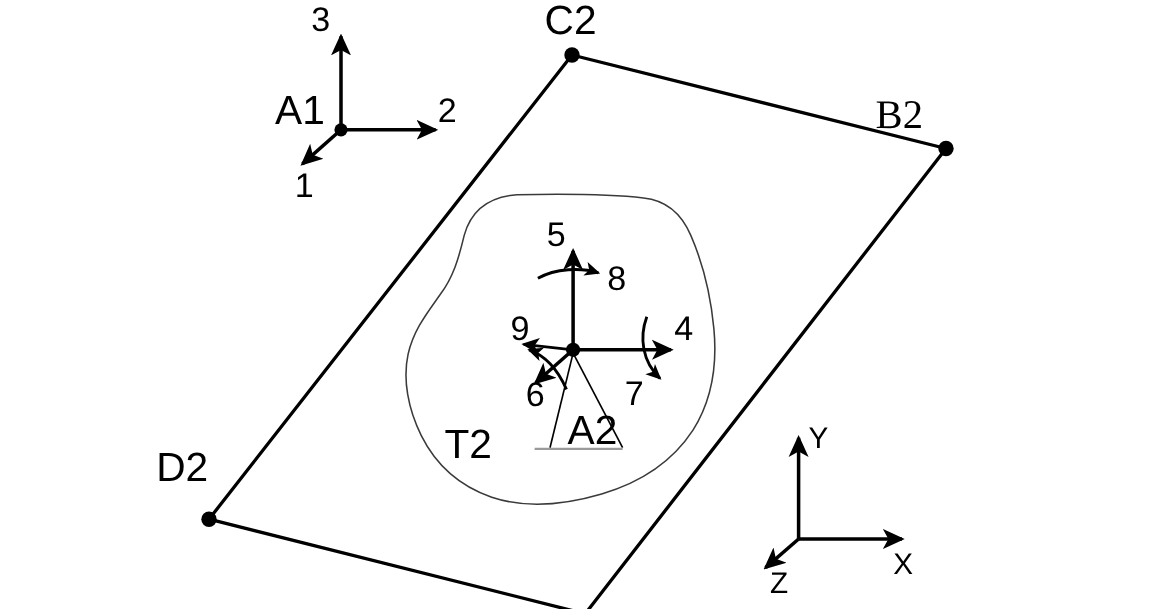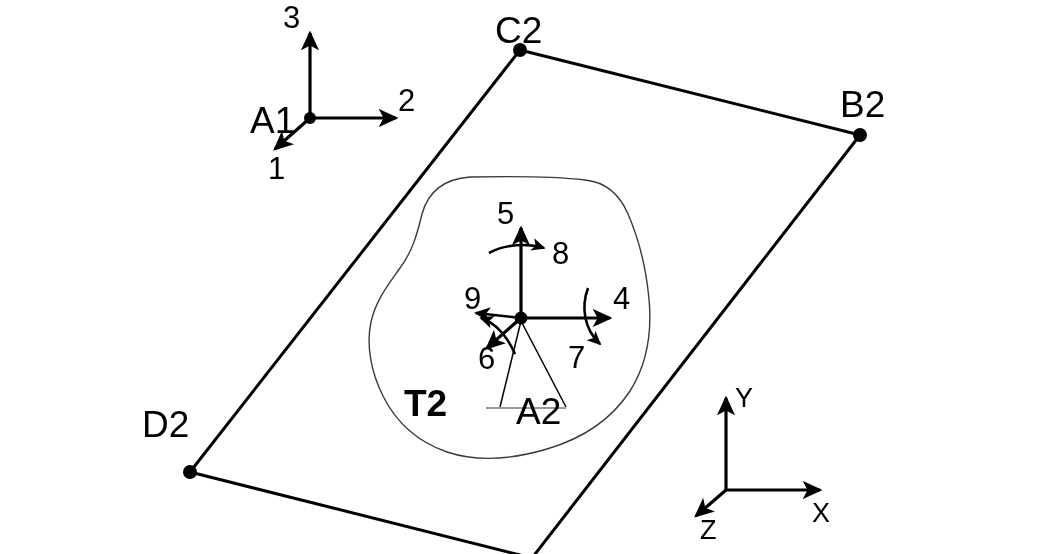--- a/index.html
+++ b/index.html
@@ -81,33 +81,32 @@
     white-space: nowrap;
     user-select: none;
   }
   .lbl-corner {
     font-size: 37px;
     font-weight: 400;
   }
   .lbl-frame {
     font-size: 37px;
     font-weight: 400;
-    margin-top: 20px;
   }
   .lbl-num {
     font-size: 31px;
     font-weight: 400;
   }
   .lbl-axis {
     font-size: 27px;
     font-weight: 400;
   }
   .lbl-blob {
     font-size: 37px;
-    font-weight: 700;
+    font-weight: 400;
     text-align: right;
   }
 </style>
 </head>
 <body>
 
 <div id="canvas-root">
 
   <svg id="diagram-svg" viewBox="0 0 1052 554">
     <defs>
@@ -177,22 +176,22 @@
       <line class="label-underline" x1="486" y1="408" x2="566" y2="408"></line>
     </g>
 
     <g>
       <line class="axis-line" x1="726" y1="490" x2="726" y2="398" marker-end="url(#arrowFull)"></line>
       <line class="axis-line" x1="726" y1="490" x2="820" y2="490" marker-end="url(#arrowFull)"></line>
       <line class="axis-line" x1="726" y1="490" x2="696" y2="516" marker-end="url(#arrowFull)"></line>
     </g>
   </svg>
 
-  <div class="lbl lbl-corner" style="left:495px; top:12px;">C2</div>
-  <div class="lbl lbl-corner" style="left:840px; top:86px;">B2</div>
+  <div class="lbl lbl-corner" style="left:495px; top:0;">C2</div>
+  <div class="lbl lbl-corner" style="left:796px; top:86px;font-family:Liberation Serif, serif;">B2</div>
   <div class="lbl lbl-corner" style="left:142px; top:406px;">D2</div>
 
   <div class="lbl lbl-blob" style="left:404px; top:385px;">T2</div>
 
   <div class="lbl lbl-frame" style="left:250px; top:82px;">A1</div>
   <div class="lbl lbl-num" style="left:268px; top:153px;">1</div>
   <div class="lbl lbl-num" style="left:398px; top:85px;">2</div>
   <div class="lbl lbl-num" style="left:283px; top:2px;">3</div>
 
   <div class="lbl lbl-frame" style="left:516px; top:373px;">A2</div>

